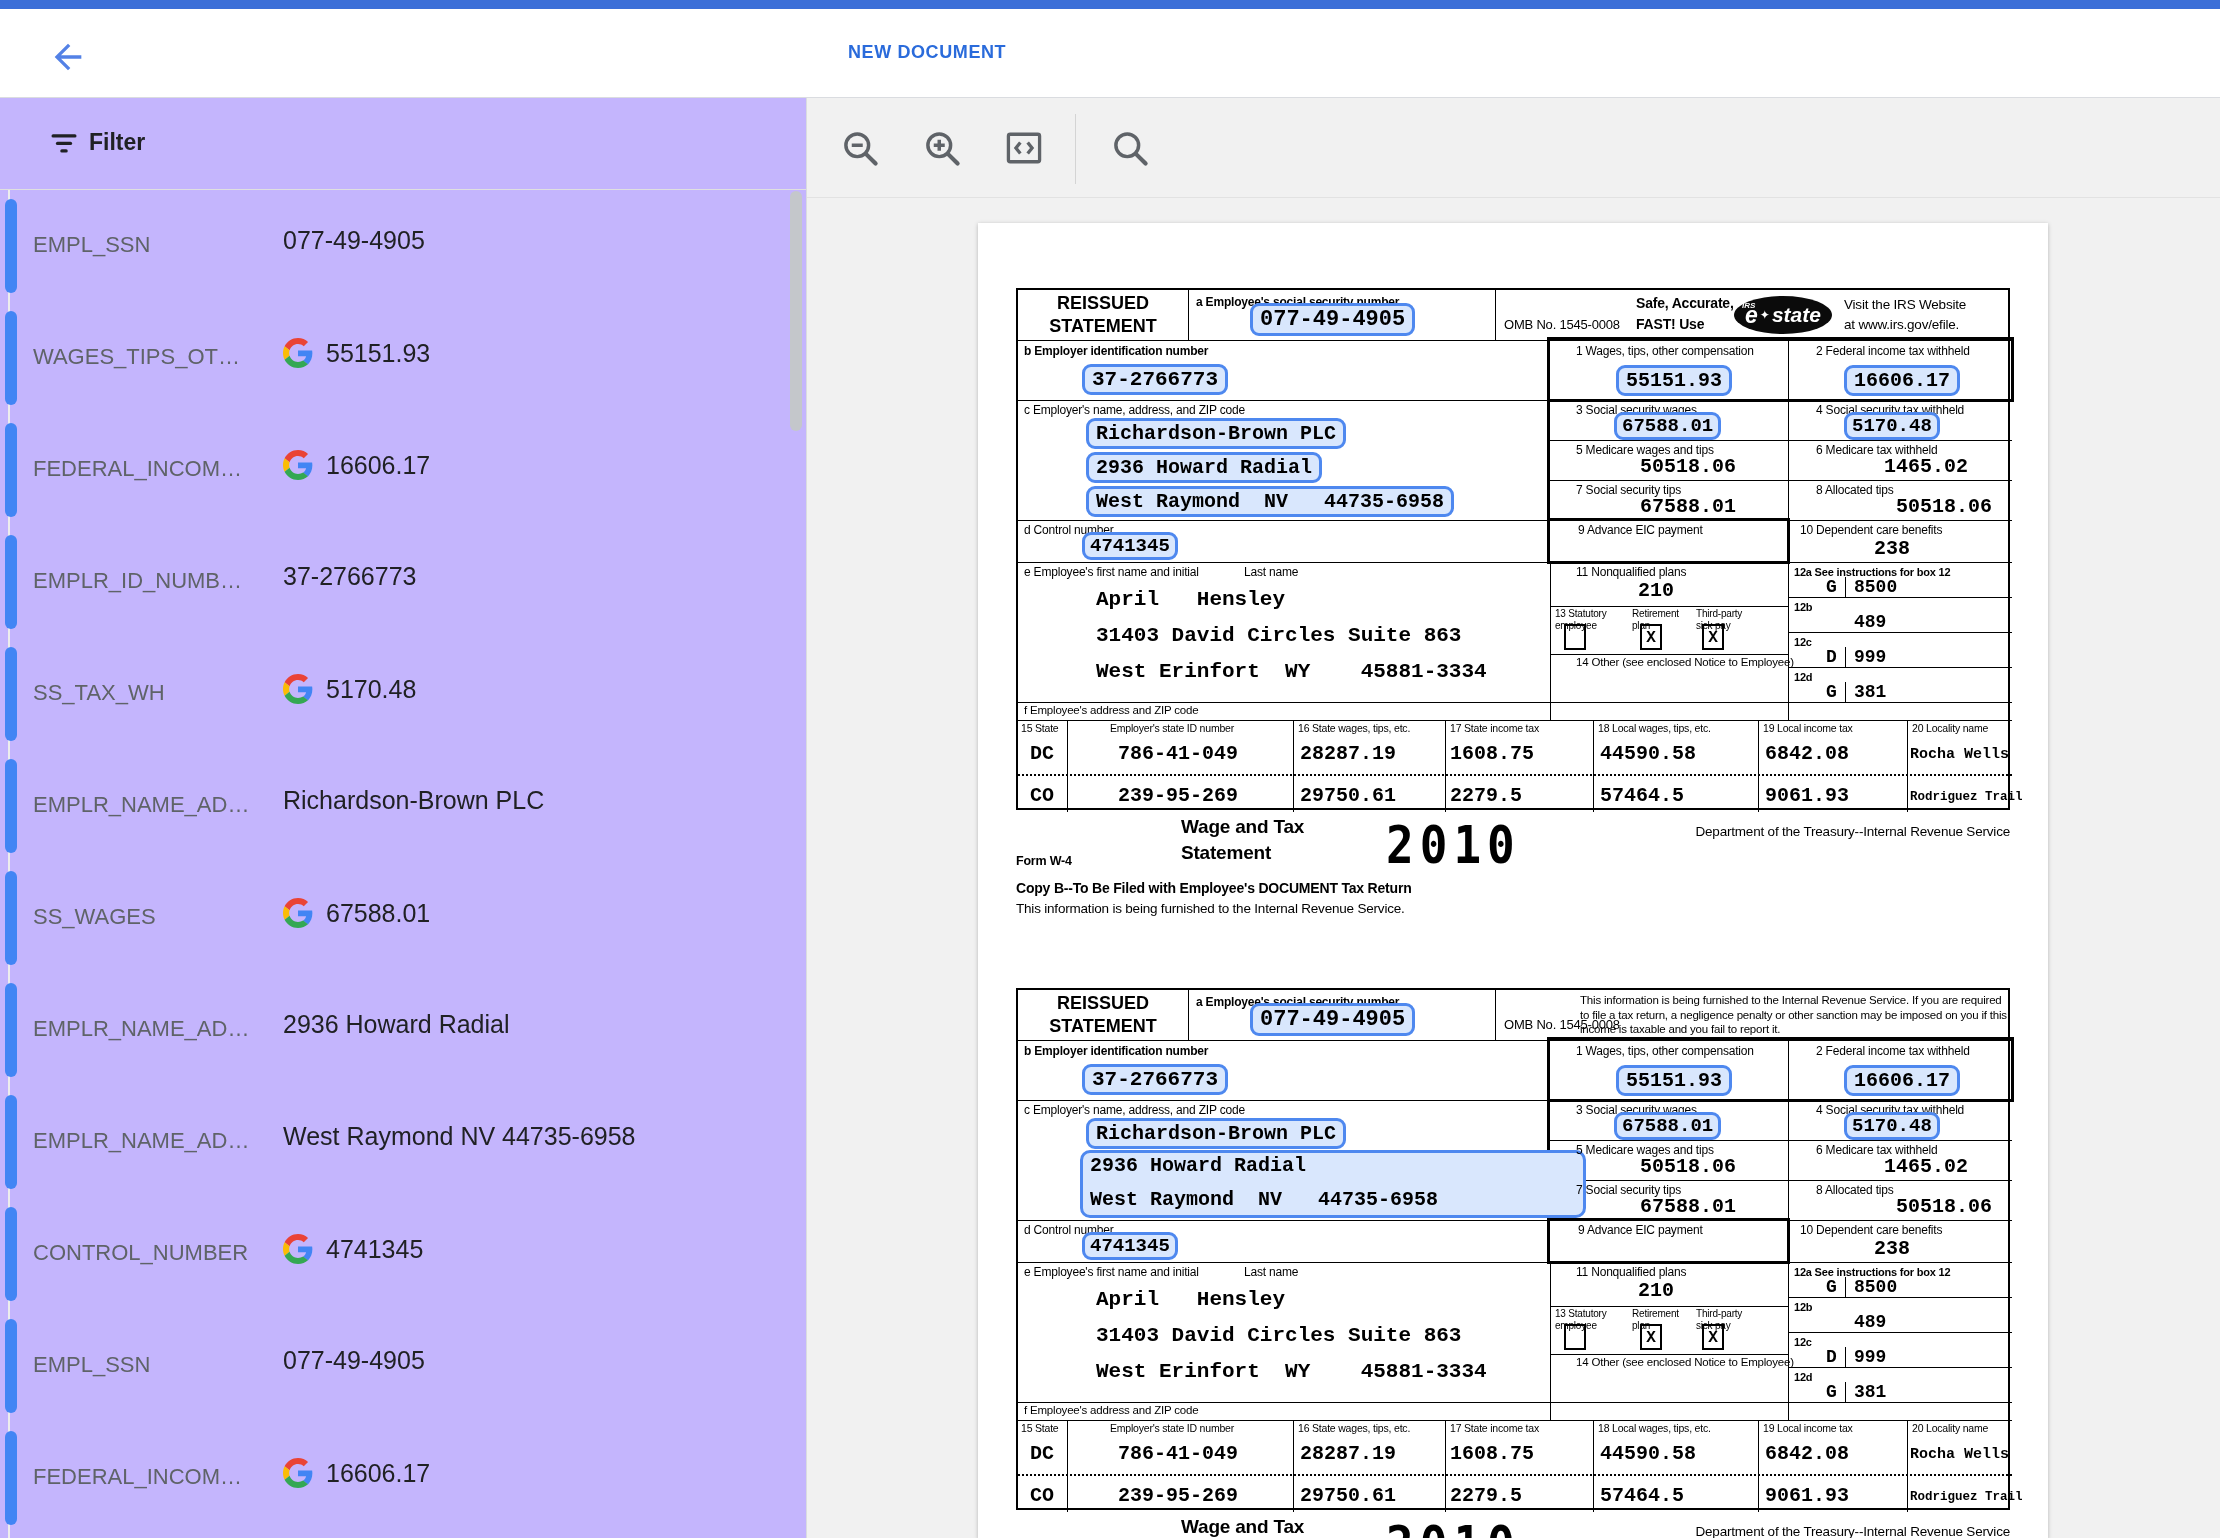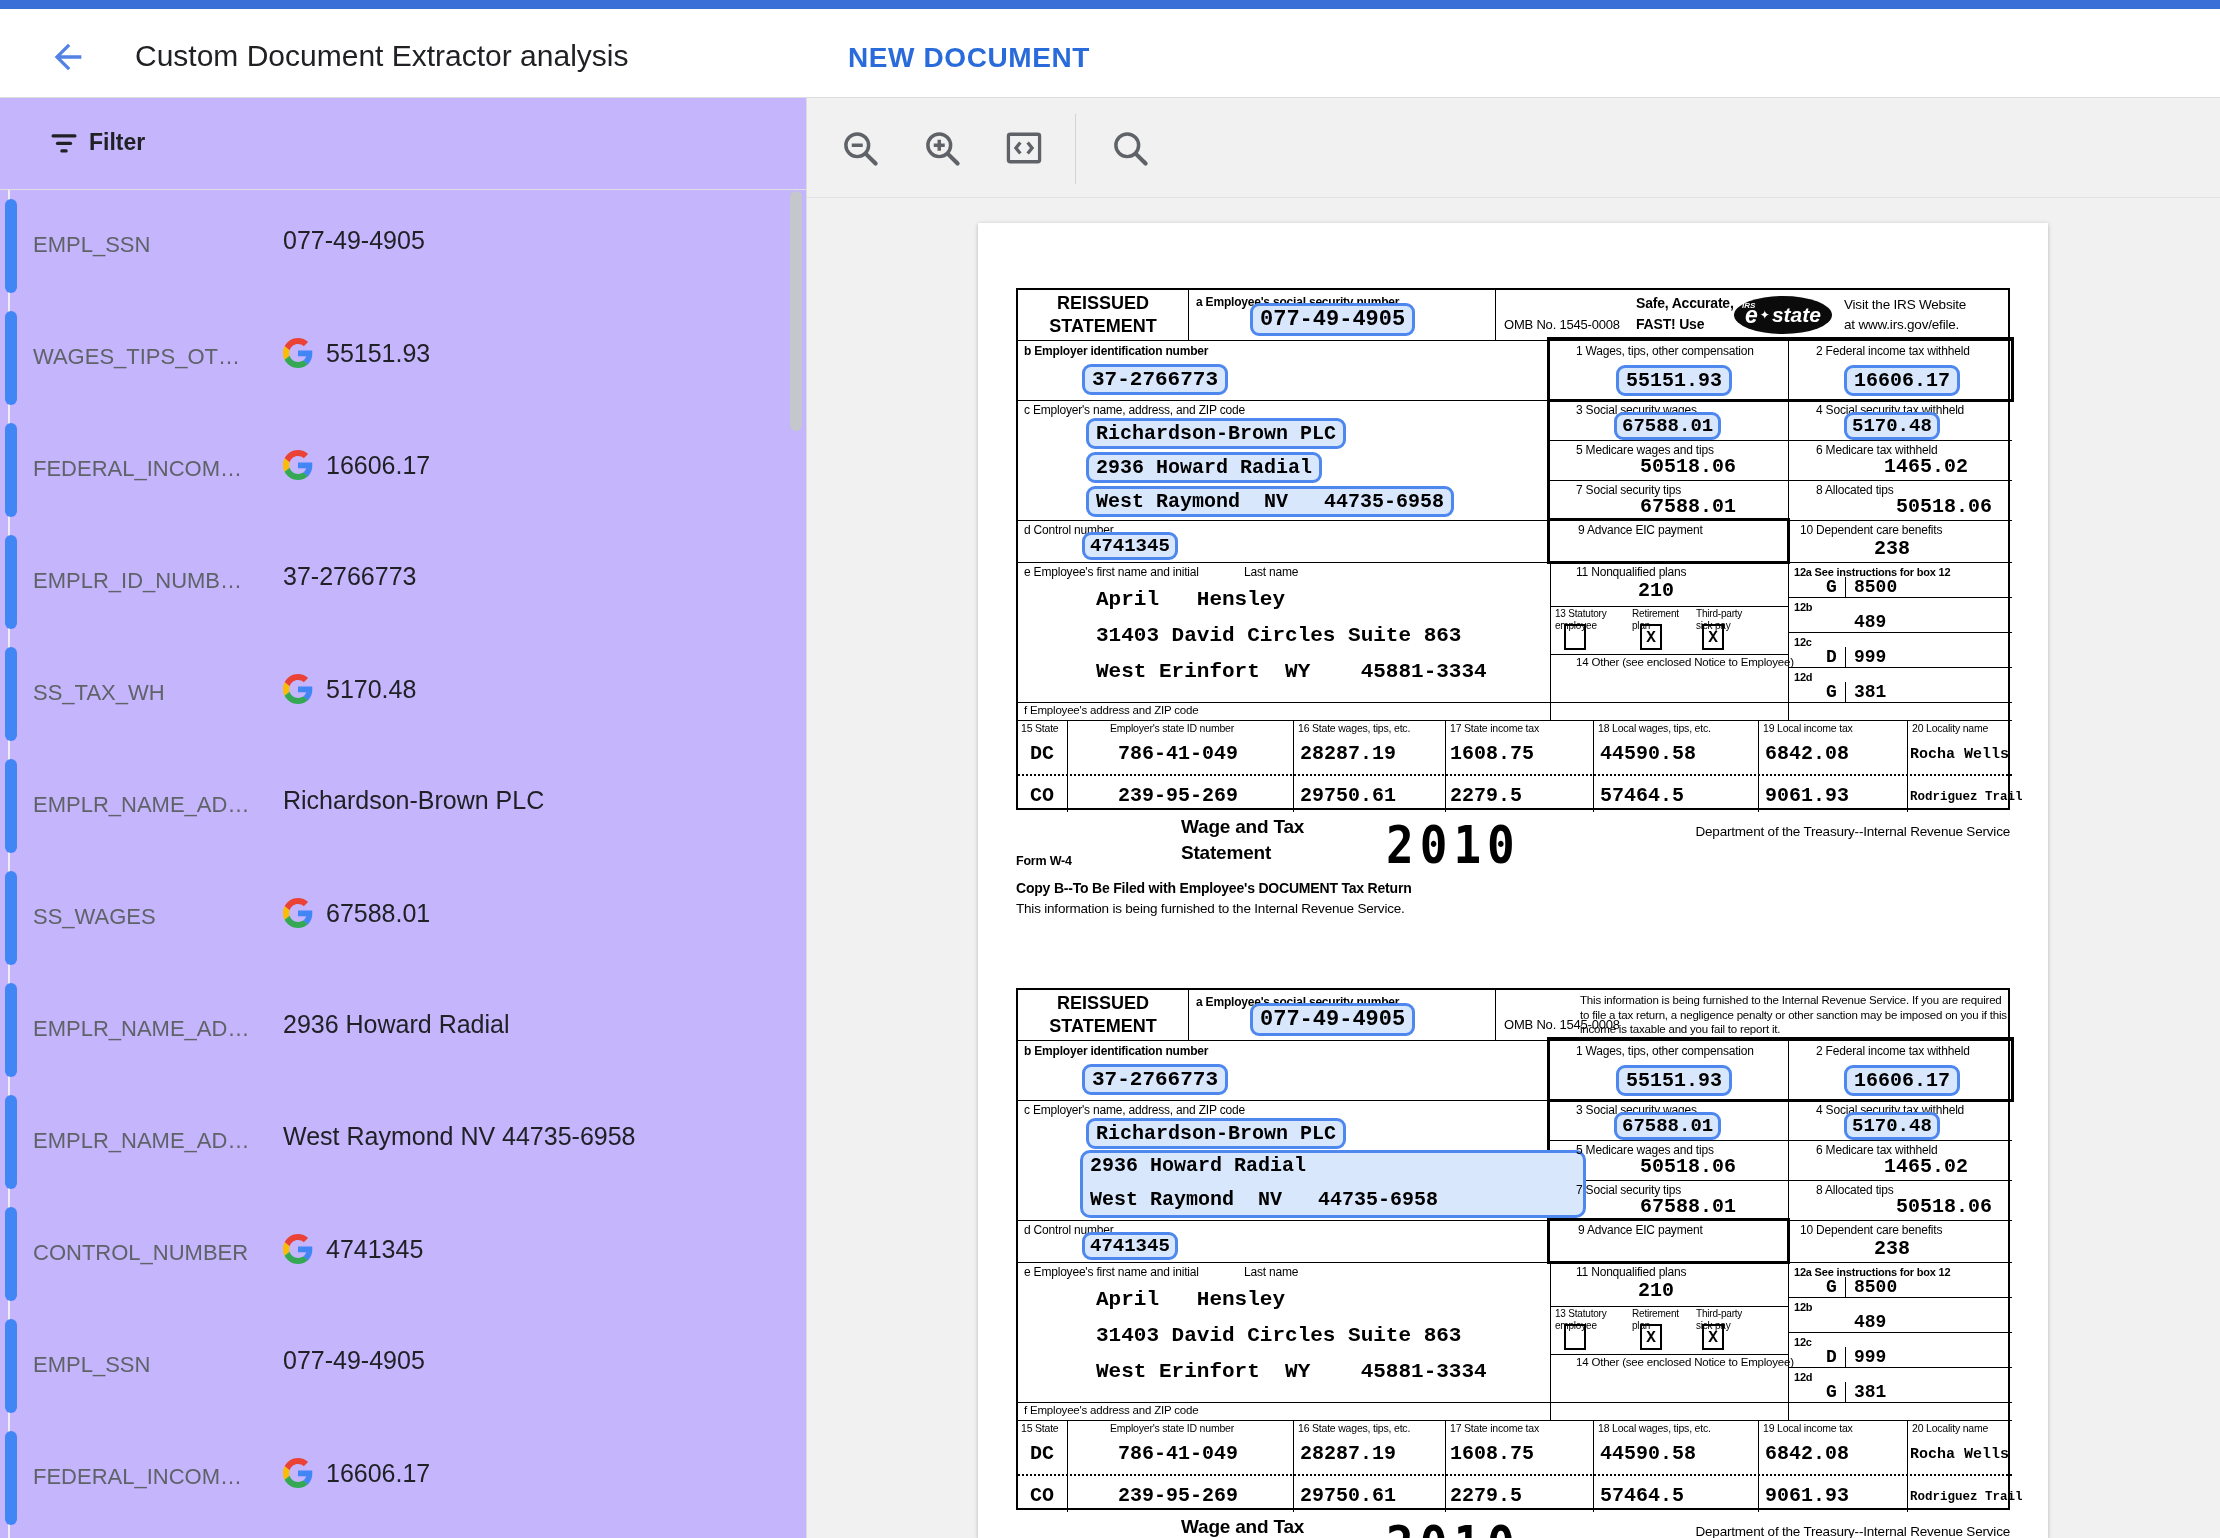--- a/index.html
+++ b/index.html
@@ -7,21 +7,21 @@
   body { position:relative; overflow:hidden; background:#fff;
          font-family:"Liberation Sans", sans-serif; color:#202124; }
 
   
   .topstrip { position:absolute; left:0; top:0; width:2220px; height:9px; background:#3b6fd8; }
   .appbar { position:absolute; left:0; top:9px; width:2220px; height:88px; background:#fff; }
   .appbar-border { position:absolute; left:0; top:97px; width:2220px; height:1px; background:#dadce0; }
   .back-btn { position:absolute; left:47px; top:28px; width:42px; height:42px; border:none; background:transparent; cursor:pointer; }
   .page-title { position:absolute; left:135px; top:30px; font-size:30px; font-weight:400; color:#202124; white-space:nowrap; }
   .new-doc-btn { position:absolute; left:848px; top:33px; border:none; background:transparent; color:#2a6bdb;
-                 font-family:"Liberation Sans",sans-serif; font-size:28px; font-weight:700; letter-spacing:0.6px; cursor:pointer; white-space:nowrap; }
+                 font-family:"Liberation Sans",sans-serif; font-size:18px; font-weight:700; letter-spacing:0.6px; cursor:pointer; white-space:nowrap; }
 
   
   .left-panel { position:absolute; left:0; top:98px; width:806px; height:1440px; background:#c4b5fd; overflow:hidden; }
   .panel-divider { position:absolute; left:806px; top:98px; width:1px; height:1440px; background:#dadce0; }
   .filter-row { position:absolute; left:0; top:0; width:806px; height:92px; border-bottom:1px solid #e0e0e0; }
   .filter-icon { position:absolute; left:49px; top:32px; }
   .filter-label { position:absolute; left:89px; top:31px; font-size:23px; font-weight:700; color:#202124; }
   .filter-input { position:absolute; left:170px; top:24px; width:560px; height:44px; border:none; outline:none;
                   font-family:"Liberation Sans",sans-serif; font-size:23px; color:#202124; background:transparent; }
   .filter-input::placeholder { color:#9aa0a6; }
@@ -78,21 +78,20 @@
 </head>
 <body>
 
 <div class="topstrip"></div>
 <div class="appbar">
   <button class="back-btn">
     <svg width="40" height="40" viewBox="0 0 24 24">
       <path fill="#5381e6" d="M20 11H7.8l5.6-5.6L12 4l-8 8 8 8 1.4-1.4L7.8 13H20z"></path>
     </svg>
   </button>
-  <div class="page-title">Custom Document Extractor analysis</div>
   <button class="new-doc-btn">NEW DOCUMENT</button>
 </div>
 <div class="appbar-border"></div>
 
 <aside class="left-panel">
   <div class="filter-row">
     <svg class="filter-icon" width="30" height="26" viewBox="0 0 24 20">
       <rect x="2" y="3" width="20" height="2.6" rx="1.3" fill="#202124"></rect>
       <rect x="5.5" y="9" width="13" height="2.6" rx="1.3" fill="#202124"></rect>
       <rect x="9" y="15" width="6" height="2.6" rx="1.3" fill="#202124"></rect>

